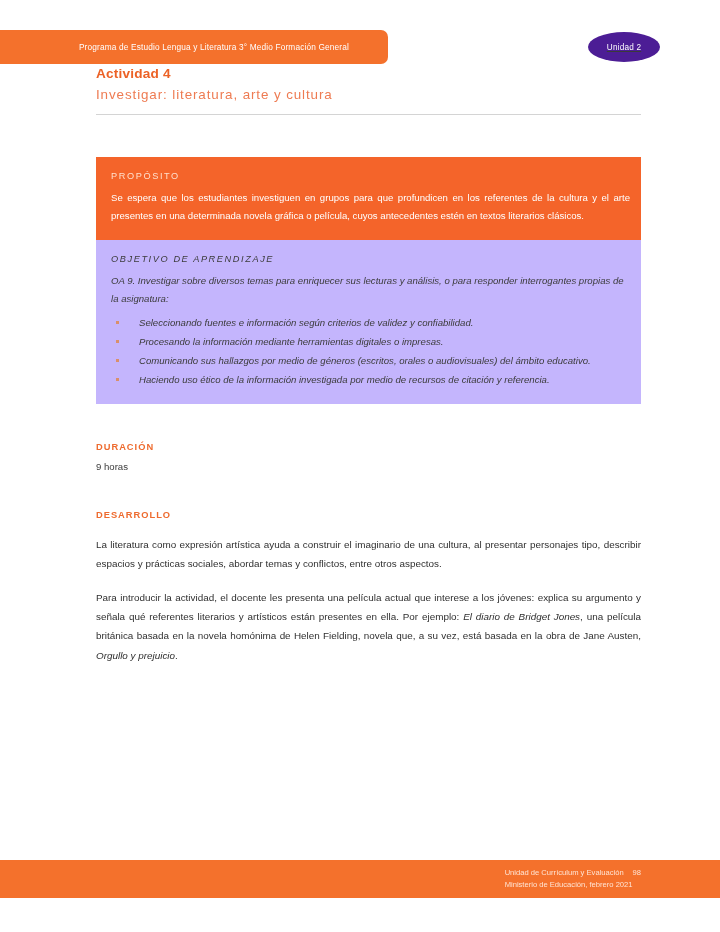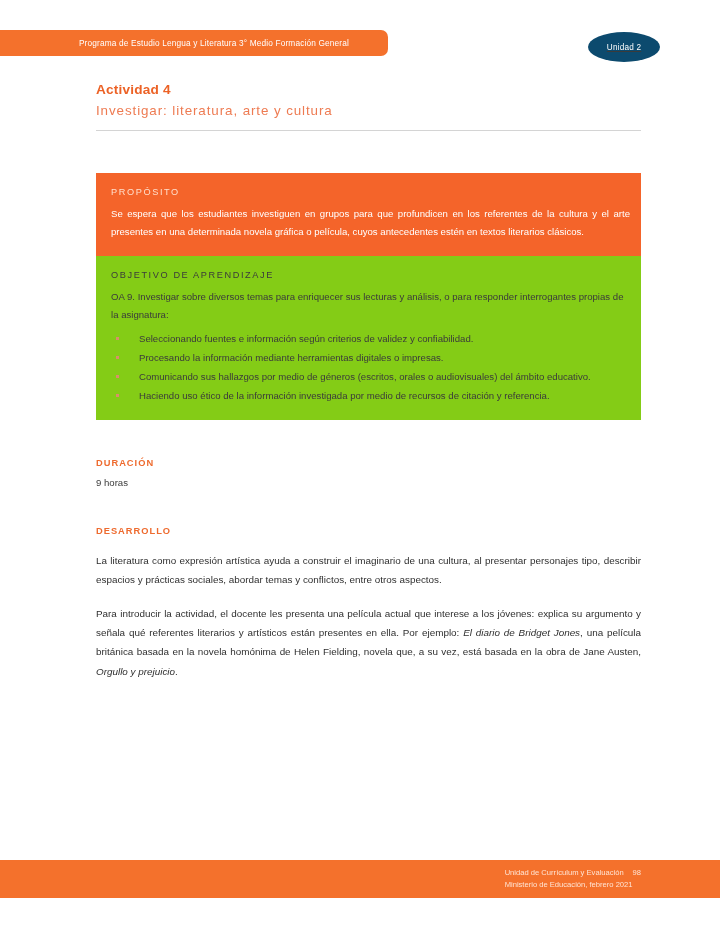--- a/index.html
+++ b/index.html
@@ -22,21 +22,21 @@
     top: 0;
     left: 0;
     width: 720px;
     height: 78px;
   }
   .header-banner {
     position: absolute;
     left: 0;
     top: 30px;
     width: 388px;
-    height: 26px;
+    height: 34px;
     background: #f4712c;
     border-top-right-radius: 7px;
     border-bottom-right-radius: 7px;
     display: flex;
     align-items: center;
     justify-content: center;
   }
   .header-banner-text {
     color: #ffffff;
     font-size: 8.3px;
@@ -44,21 +44,21 @@
     white-space: nowrap;
     padding-left: 40px;
   }
   .unit-badge {
     position: absolute;
     left: 588px;
     top: 32px;
     width: 72px;
     height: 30px;
     border-radius: 50%;
-    background: #0c4a6e;
+    background: #4c1d95;
     display: flex;
     align-items: center;
     justify-content: center;
     text-decoration: underline;
   }
   .unit-badge-text {
     color: #ffffff;
     font-size: 8.2px;
     letter-spacing: 0.2px;
     white-space: nowrap;
@@ -68,21 +68,21 @@
   .page {
     position: absolute;
     left: 0;
     top: 0;
     width: 720px;
     height: 932px;
   }
   .content {
     position: absolute;
     left: 96px;
-    top: 82px;
+    top: 66px;
     width: 545px;
   }
 
   
   .activity-label {
     color: #ec6226;
     font-size: 13.6px;
     font-weight: bold;
     letter-spacing: 0.2px;
     margin: 0 0 3px 0;
@@ -107,21 +107,22 @@
   .box {
     width: 545px;
     box-sizing: border-box;
     padding: 14px 11px 15px 15px;
   }
   .box-proposito {
     background: #f4642a;
     margin-top: 42px;
   }
   .box-oa {
-    background: #84cc16;
+    background: #c4b5fd;
+    font-style: italic;
   }
   .box-heading {
     font-size: 9.2px;
     letter-spacing: 1.6px;
     margin: 0 0 7px 0;
     line-height: 1.2;
   }
   .box-proposito .box-heading { color: #ffdfcc; }
   .box-oa .box-heading { color: #3b3b3b; }
 

